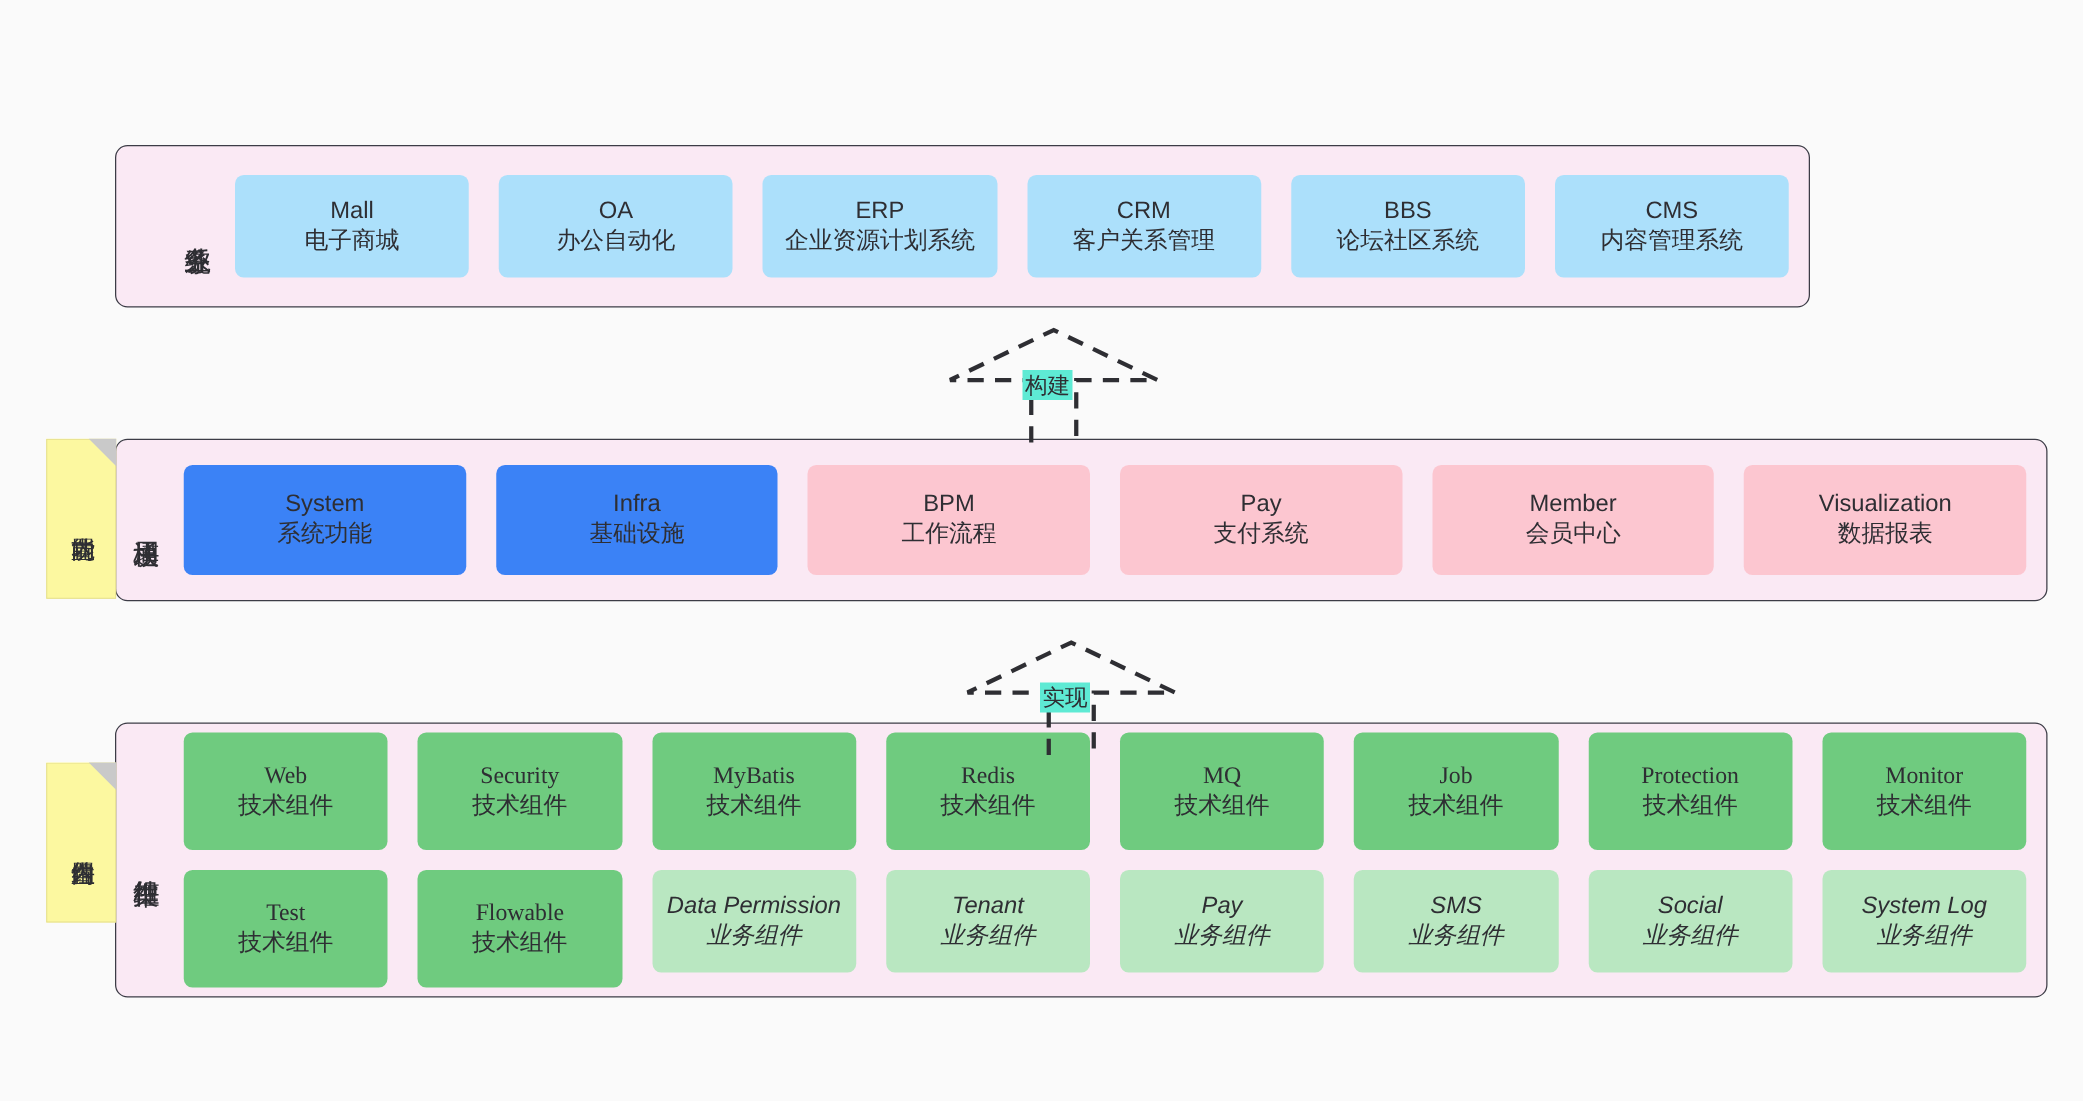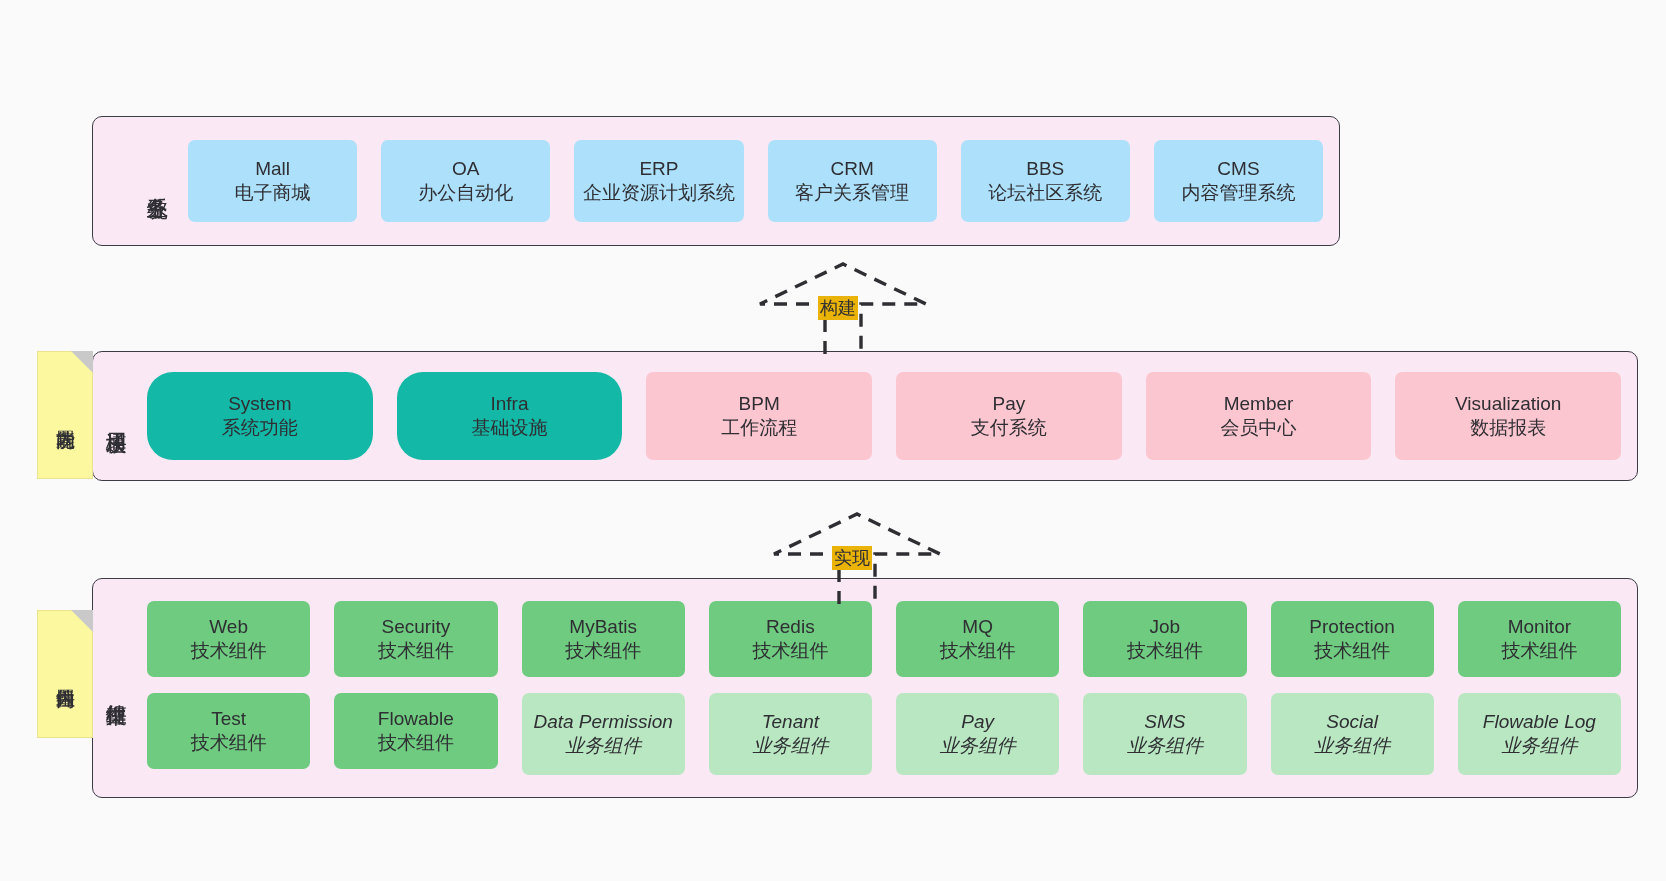--- a/index.html
+++ b/index.html
@@ -78,27 +78,27 @@
     line-height: 1.28;
     color: #2e2e33;
     box-sizing: border-box;
     padding: 6px 4px;
     user-select: none;
   }
   .card .t1 { display: block; }
   .card .t2 { display: block; }
 
   .card.blue   { background: #ace0fb; height: 82px; }
-  .card.red    { background: #14b8a6; height: 88px; border-radius: 26px; }
+  .card.red    { background: #3b82f6; height: 88px; }
   .card.pink   { background: #fcc6d0; height: 88px; }
-  .card.green  { background: #6fcb7f; height: 76px; }
+  .card.green  { background: #6fcb7f; height: 94px; font-family: Liberation Serif, serif; }
   .card.lgreen { background: #b9e7c1; height: 82px; font-style: italic; }
 
   
-  #layer-business  { left: 92px;  top: 116px; width: 1248px; height: 130px; padding-left: 41px; }
+  #layer-business  { left: 92px;  top: 116px; width: 1356px; height: 130px; padding-left: 41px; }
   #layer-common    { left: 92px;  top: 351px; width: 1546px; height: 130px; }
   #layer-framework { left: 92px;  top: 578px; width: 1546px; height: 220px; }
 
   
   .sticky {
     position: absolute;
     width: 56px;
     background: #fcf8a0;
     box-shadow: 0 0 0 0.8px #e4dd8c inset;
     display: flex;
@@ -129,21 +129,21 @@
   
   .gen-arrow {
     position: absolute;
     z-index: 2;
   }
   .gen-arrow svg { display: block; overflow: visible; }
   .gen-arrow .lbl {
     position: absolute;
     font-size: 18px;
     color: #2e2e33;
-    background: #eab308;
+    background: #5eead4;
     padding: 0 2px;
     white-space: nowrap;
     user-select: none;
   }
   #arrow-build  { left: 758px; top: 262px;  width: 170px; height: 92px; }
   #arrow-impl   { left: 772px; top: 512px;  width: 170px; height: 92px; }
   #arrow-build .lbl { left: 60px; top: 34px; }
   #arrow-impl  .lbl { left: 60px; top: 34px; }
 </style>
 </head>
@@ -313,21 +313,21 @@
         </div>
         <div class="card lgreen">
           <span class="t1">SMS</span>
           <span class="t2">业务组件</span>
         </div>
         <div class="card lgreen">
           <span class="t1">Social</span>
           <span class="t2">业务组件</span>
         </div>
         <div class="card lgreen">
-          <span class="t1">Flowable Log</span>
+          <span class="t1">System Log</span>
           <span class="t2">业务组件</span>
         </div>
       </div>
 
     </div>
   </div>
 
 </div>
 
 </body></html>

